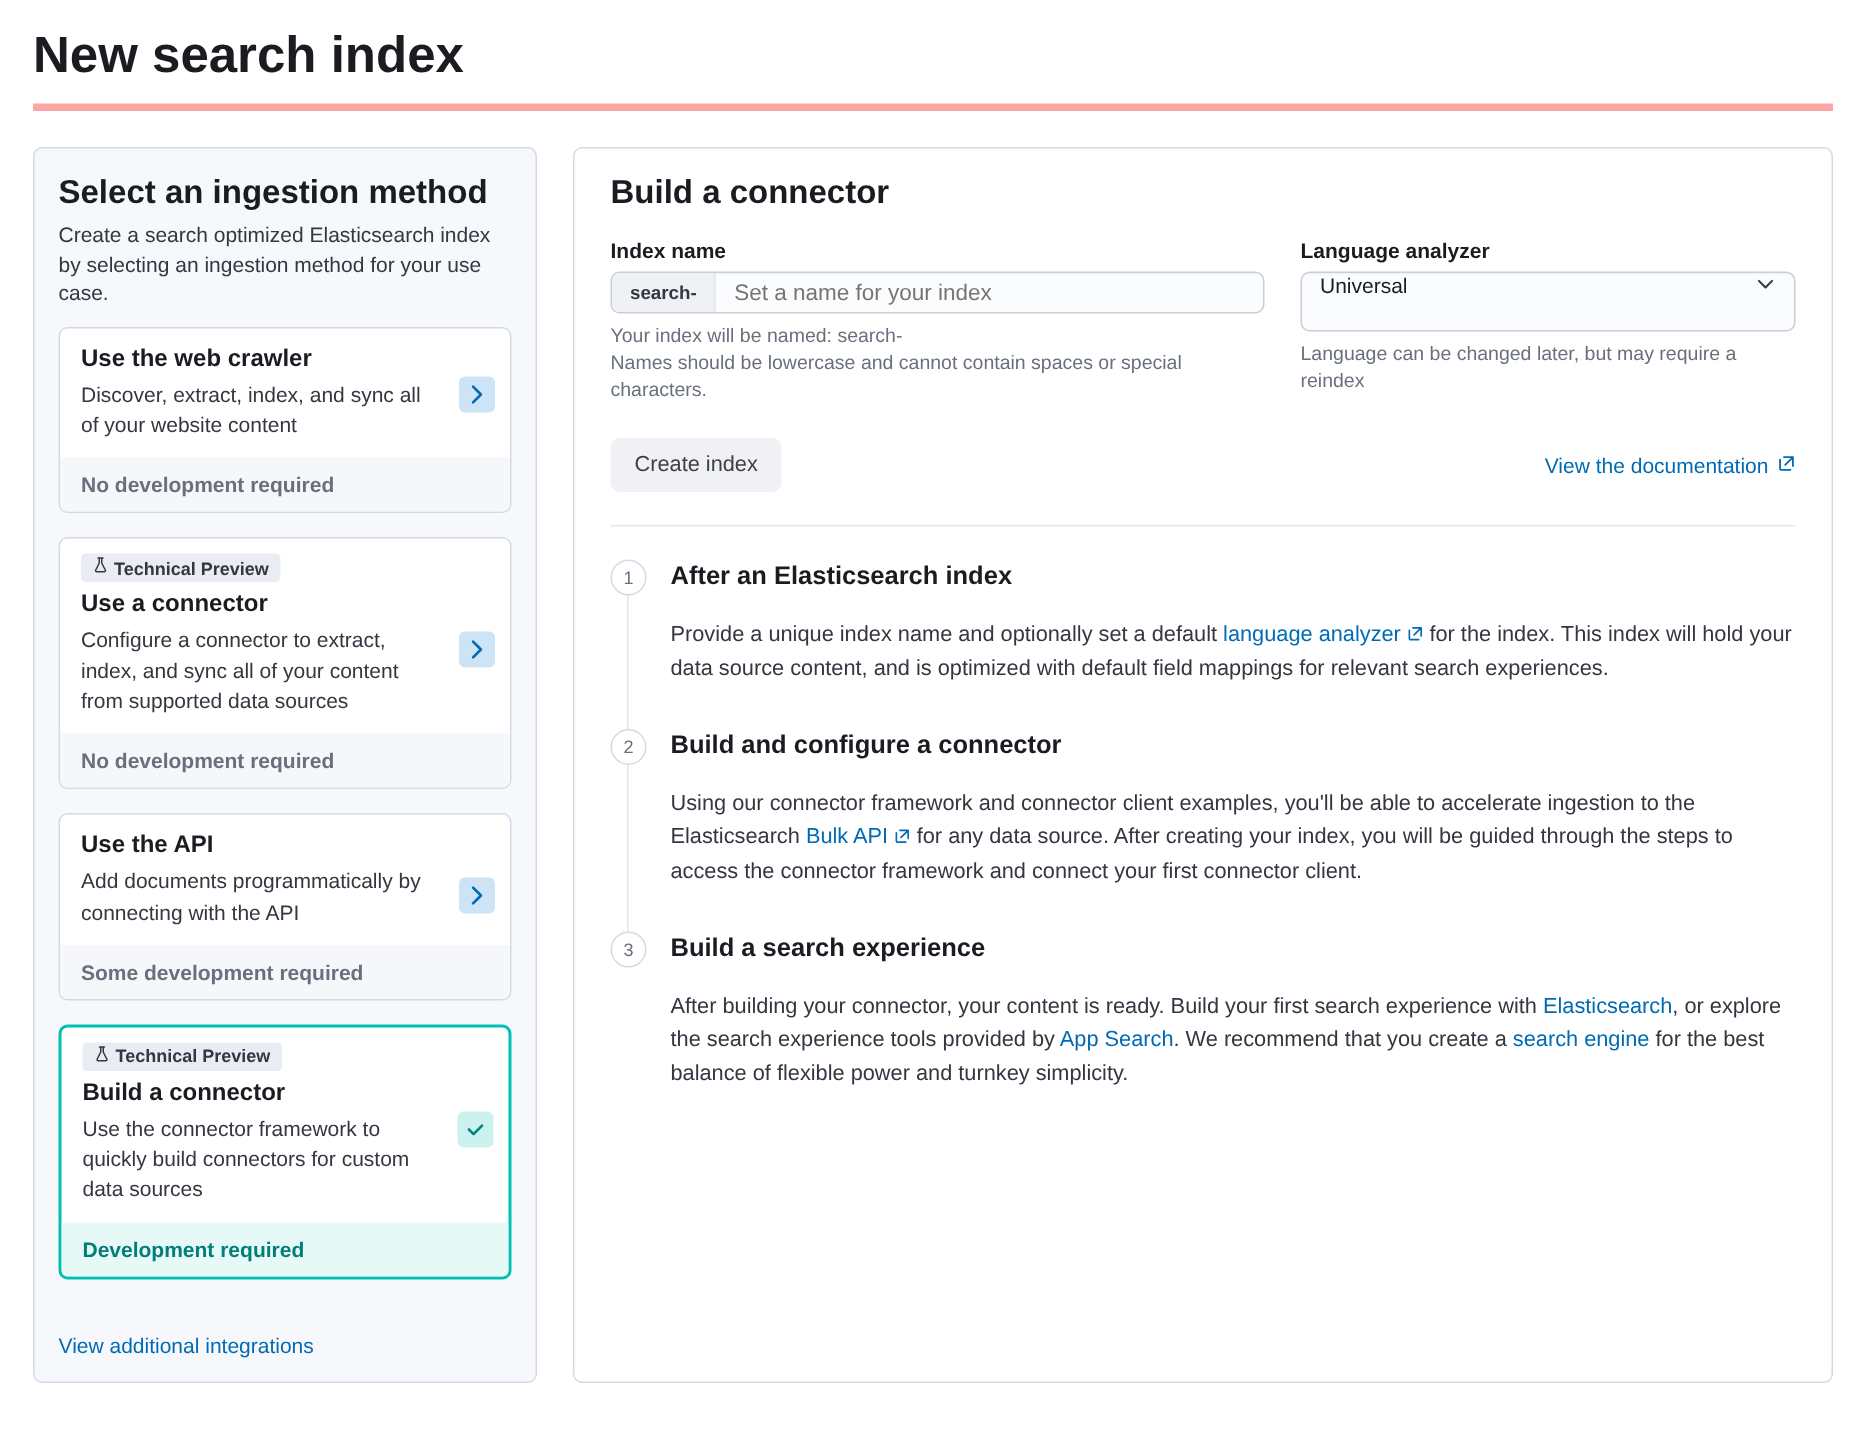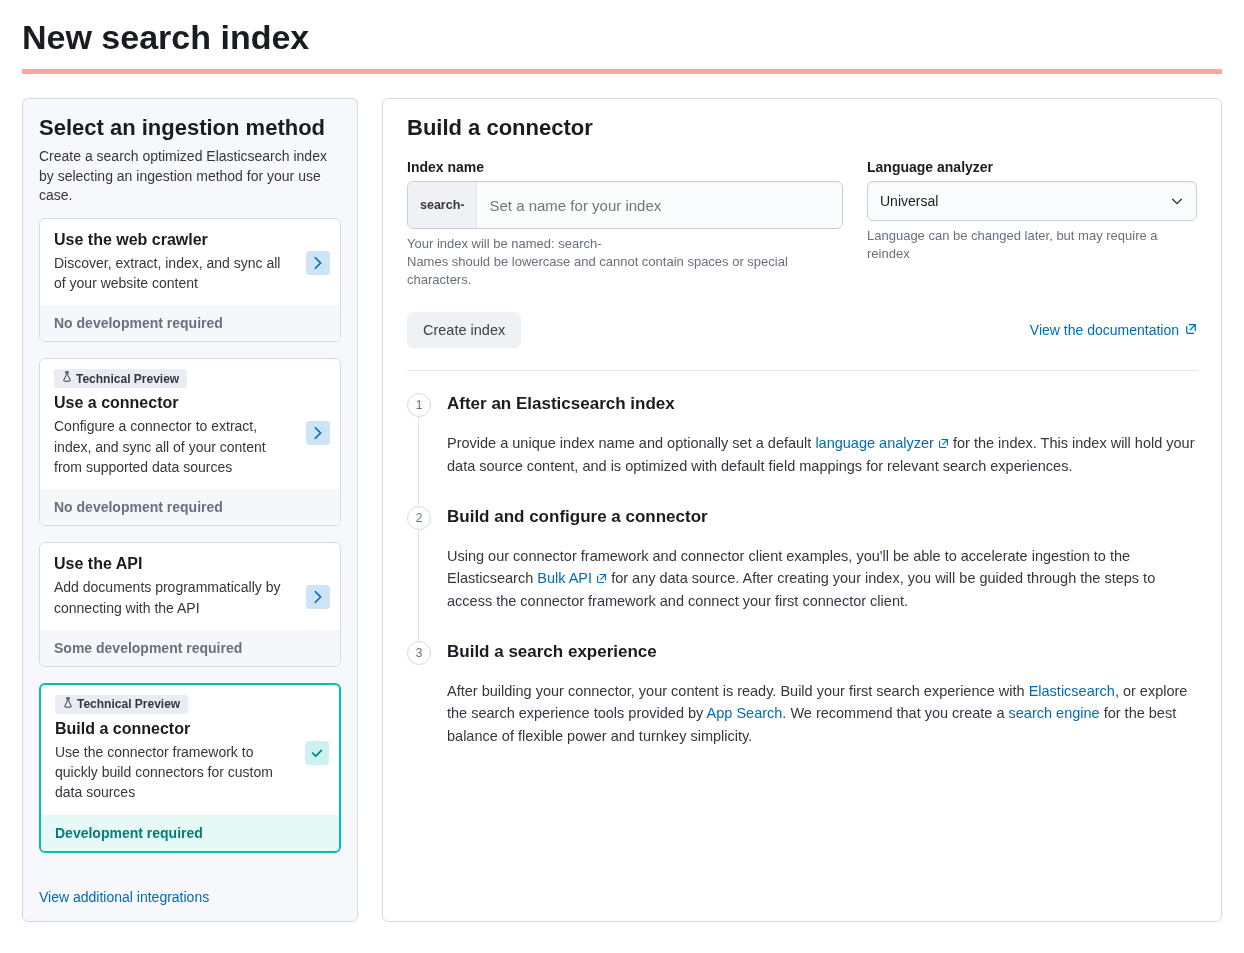--- a/index.html
+++ b/index.html
@@ -144,21 +144,21 @@
     margin-bottom: 6px;
     display:block;
   }
   .input-group {
     display: flex;
     border: 1px solid #c9cdd6;
     border-radius: 6px;
     overflow: hidden;
     box-shadow: 0 1px 1px rgba(0,0,0,0.04) inset;
     background:#fbfcfd;
-    height: 48px;
+    height: 28px;
   }
   .input-prefix {
     background: #f0f1f4;
     padding: 0 12px;
     font-size: 12.5px;
     font-weight:600;
     color:#343741;
     display:flex;
     align-items:center;
     border-right:1px solid #e2e4ea;
@@ -170,21 +170,20 @@
     font-size: 15px;
     outline: none;
     background:transparent;
   }
   .select-box {
     height: 40px;
     border: 1px solid #c9cdd6;
     border-radius: 6px;
     background:#fbfcfd;
     display:flex;
-    align-items:center;
     padding: 0 12px;
     justify-content:space-between;
     box-shadow: 0 1px 1px rgba(0,0,0,0.04) inset;
   }
   .help-text {
     color: #69707d;
     font-size: 13px;
     margin-top: 6px;
     line-height: 1.4;
   }

